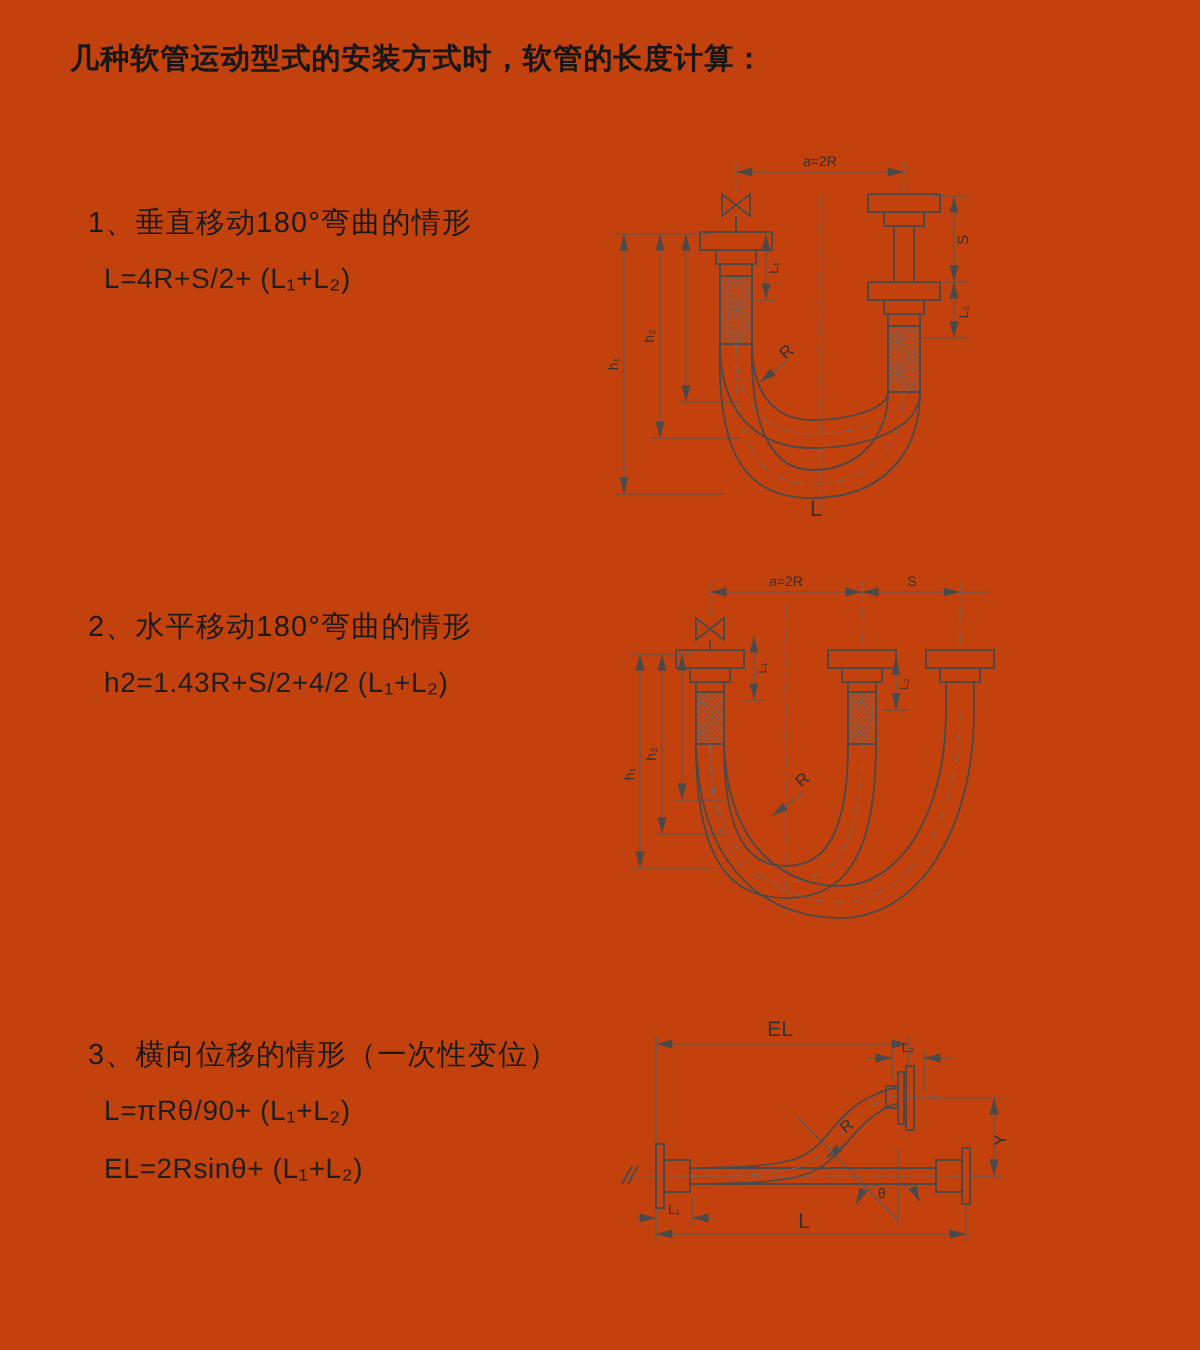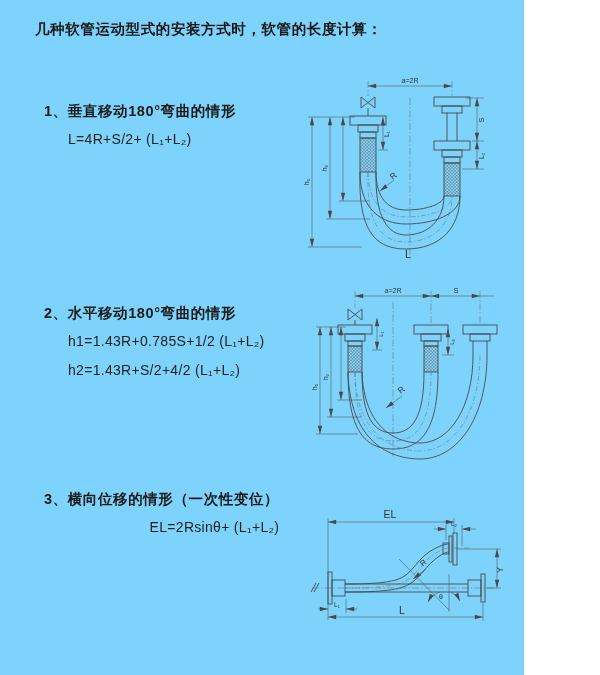--- a/index.html
+++ b/index.html
@@ -1,29 +1,29 @@
 <!DOCTYPE html>
 <html><head>
 <meta charset="utf-8">
 <style>
   html,body { margin:0; padding:0; background:#ffffff; }
   .page {
-    position:relative; width:524px; height:675px; background:#7dd3fc;
+    position:relative; width:600px; height:675px; background:#c2410c;
     font-family:"Liberation Sans","DejaVu Sans",sans-serif; color:#1c1c1c;
     overflow:hidden;
   }
   .title {
     position:absolute; left:35px; top:20px;
     font-size:14.5px; font-weight:700; letter-spacing:0.6px; color:#171717;
     white-space:nowrap;
   }
   .section { position:absolute; left:44px; }
-  .sec-heading { font-size:14.5px; font-weight:700; letter-spacing:0.6px; color:#1a1a1a; white-space:nowrap; }
+  .sec-heading { font-size:14.5px; font-weight:400; letter-spacing:0.6px; color:#1a1a1a; white-space:nowrap; }
   .formula {
-    font-size:14px; margin-top:8px; margin-left:24px; letter-spacing:0.3px;
+    font-size:14px; margin-top:8px; margin-left:8px; letter-spacing:0.3px;
     color:#1f1f1f; white-space:nowrap; line-height:21px;
   }
   .diagram { position:absolute; }
   svg text { font-family:"Liberation Sans","DejaVu Sans",sans-serif; fill:#333; }
   .geo   { stroke:#4a4a4a; stroke-width:0.9; fill:none; }
   .geoF  { stroke:#4a4a4a; stroke-width:0.9; }
   .dim   { stroke:#5a5a5a; stroke-width:0.6; fill:none; }
   .cl    { stroke:#6b6b6b; stroke-width:0.5; fill:none; stroke-dasharray:7 2 1.5 2; }
   .hcl   { stroke:#6b6b6b; stroke-width:0.5; fill:none; stroke-dasharray:5 2 1.2 2; }
 </style>
@@ -34,26 +34,26 @@
 
   <div class="title">几种软管运动型式的安装方式时，软管的长度计算：</div>
 
   <div class="section" style="top:102px;">
     <div class="sec-heading">1、垂直移动180°弯曲的情形</div>
     <div class="formula">L=4R+S/2+ (L₁+L₂)</div>
   </div>
 
   <div class="section" style="top:304px;">
     <div class="sec-heading">2、水平移动180°弯曲的情形</div>
-    <div class="formula">h1=1.43R+0.785S+1/2 (L₁+L₂)</div>
     <div class="formula">h2=1.43R+S/2+4/2 (L₁+L₂)</div>
   </div>
 
-  <div class="section" style="top:490px;text-align:right;">
+  <div class="section" style="top:518px;">
     <div class="sec-heading">3、横向位移的情形（一次性变位）</div>
+    <div class="formula">L=πRθ/90+ (L₁+L₂)</div>
     <div class="formula">EL=2Rsinθ+ (L₁+L₂)</div>
   </div>
 
   <svg class="diagram" style="left:300px; top:70px;" width="290" height="190" viewBox="0 0 290 190">
     <defs>
       <marker id="ar1" markerUnits="userSpaceOnUse" markerWidth="9" markerHeight="6" refX="8.6" refY="3" orient="auto-start-reverse">
         <path d="M0.4,0.8 L8.6,3 L0.4,5.2 Z" fill="#4a4a4a"></path>
       </marker>
       <pattern id="br1" width="3.2" height="3.2" patternUnits="userSpaceOnUse">
         <path d="M0,3.2 L3.2,0 M0,0 L3.2,3.2" stroke="#6a6a6a" stroke-width="0.45"></path>

